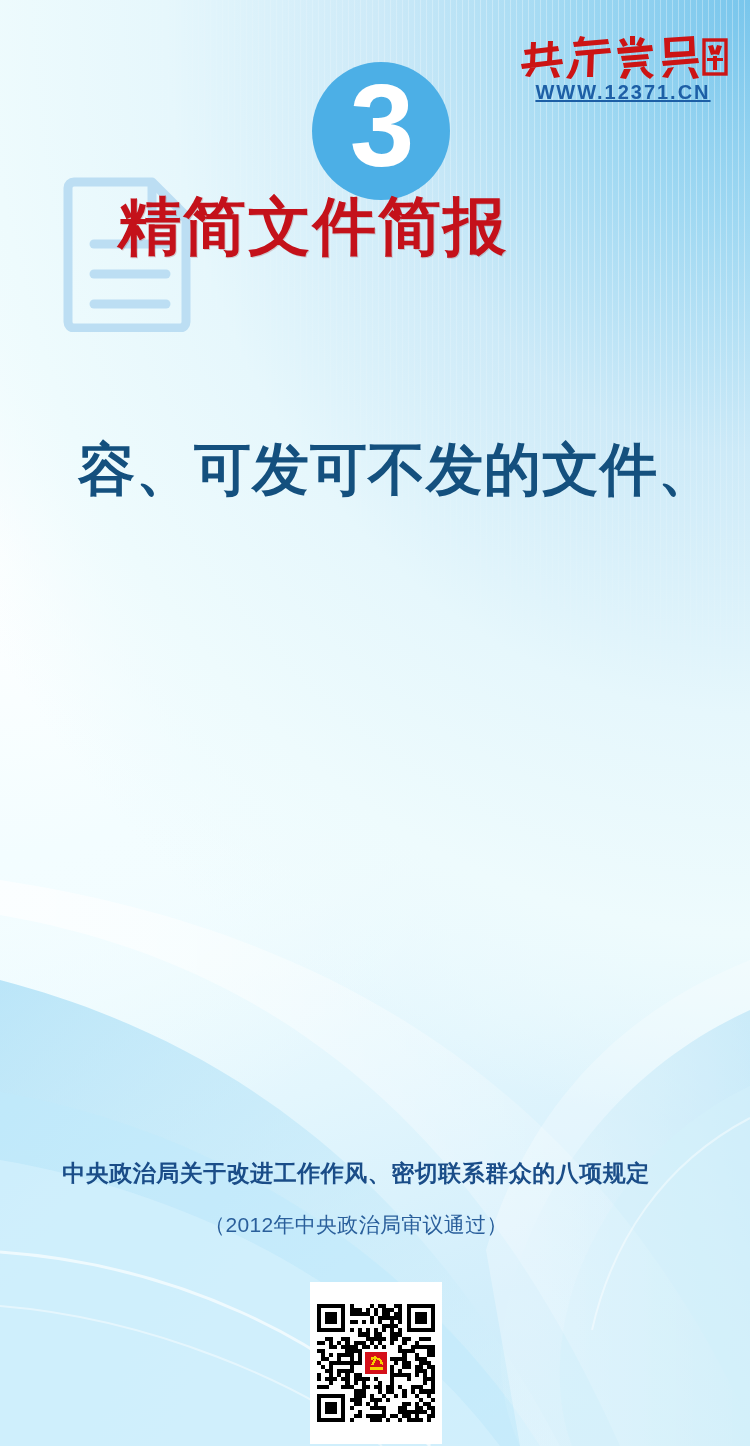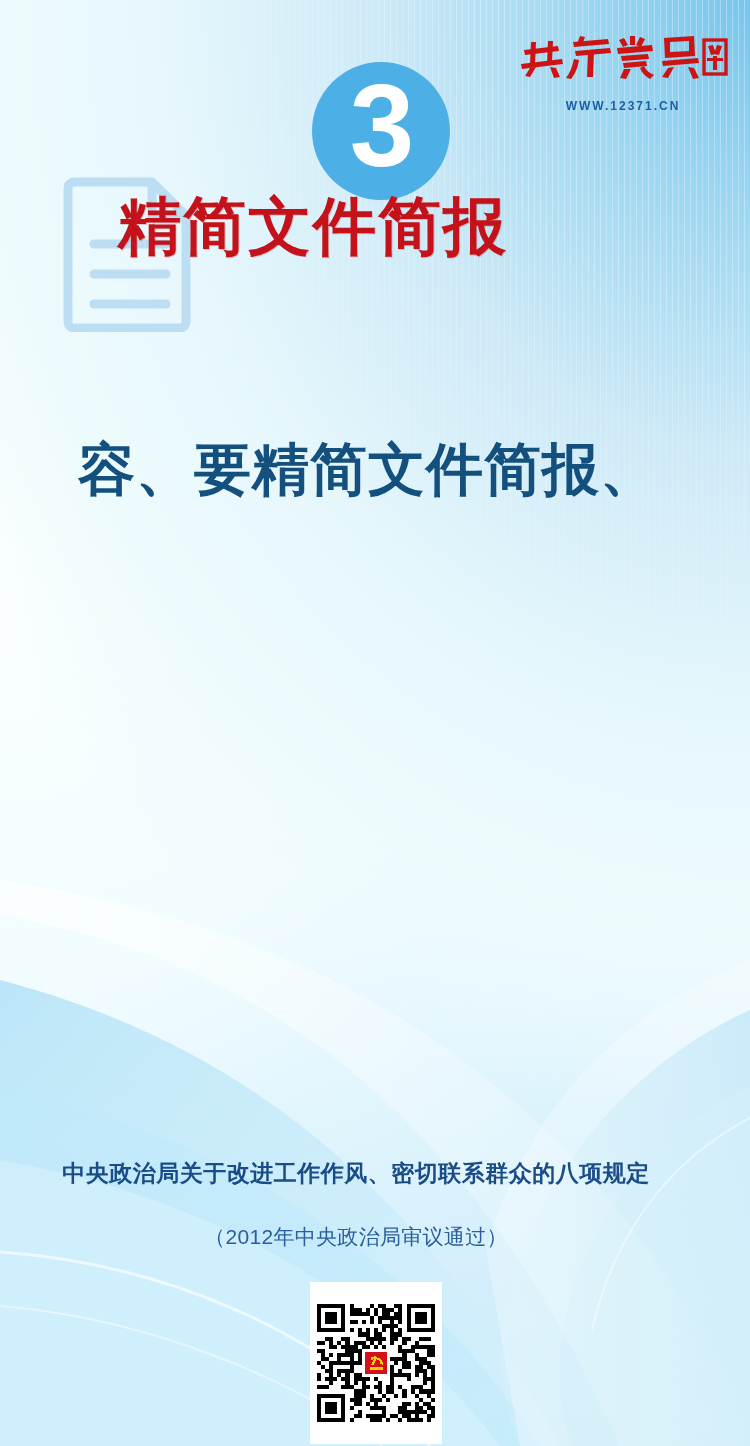--- a/index.html
+++ b/index.html
@@ -31,23 +31,24 @@
     pointer-events:none;
   }
 
   
   #waves{ position:absolute; left:0; top:0; width:750px; height:1446px; pointer-events:none; }
 
   
   #logo{ position:absolute; right:22px; top:34px; width:210px; text-align:center; }
   #logo-mark{ display:block; height:46px; }
   #logo-url{
-    display:block; margin-top:19px;
-    font-size:12px; font-weight:bold; letter-spacing:2.0px;
+    display:block; margin-top:1px;
+    font-size:20px; font-weight:bold; letter-spacing:2.0px;
     color:#1d5fa6;
+    text-decoration:underline;
   }
 
   
   #badge{
     position:absolute; left:312px; top:62px;
     width:138px; height:138px; border-radius:50%;
     background:#4cafe6;
     display:flex; align-items:center; justify-content:center;
   }
   #badge-num{
@@ -79,21 +80,21 @@
   #body-copy .line{ display:block; white-space:nowrap; }
   #body-copy .line.indent{ text-indent:104px; }
 
   
   #footer{ position:absolute; left:0; top:1158px; width:712px; text-align:center; }
   #footer-title{
     font-size:23px; font-weight:bold; color:#1a4d88;
     letter-spacing:.5px; font-family:"Liberation Serif","DejaVu Serif",serif;
   }
   #footer-sub{
-    margin-top:34px;
+    margin-top:22px;
     font-size:21px; color:#2a5f9b; letter-spacing:.3px;
   }
 
   
   #qr{
     position:absolute; left:310px; top:1282px;
     width:132px; height:162px;
     background:#ffffff;
     display:flex; align-items:center; justify-content:center;
   }
@@ -197,21 +198,21 @@
     <g stroke="#bcdef3" stroke-width="9" stroke-linecap="round">
       <line x1="34" y1="72" x2="106" y2="72"></line>
       <line x1="34" y1="102" x2="106" y2="102"></line>
       <line x1="34" y1="132" x2="106" y2="132"></line>
     </g>
   </svg>
 
   <h1 id="headline">精简文件简报</h1>
 
   <div id="body-copy">
-    <span class="line">容、要精简文件简报、</span>
+    <span class="line">容、可发可不发的文件、</span>
   </div>
 
   <div id="footer">
     <div id="footer-title">中央政治局关于改进工作作风、密切联系群众的八项规定</div>
     <div id="footer-sub">（2012年中央政治局审议通过）</div>
   </div>
 
   <div id="qr">
     <svg id="qr-canvas" width="118" height="118" viewBox="0 0 29 29" shape-rendering="crispEdges">
       <rect width="29" height="29" fill="#ffffff"></rect>

